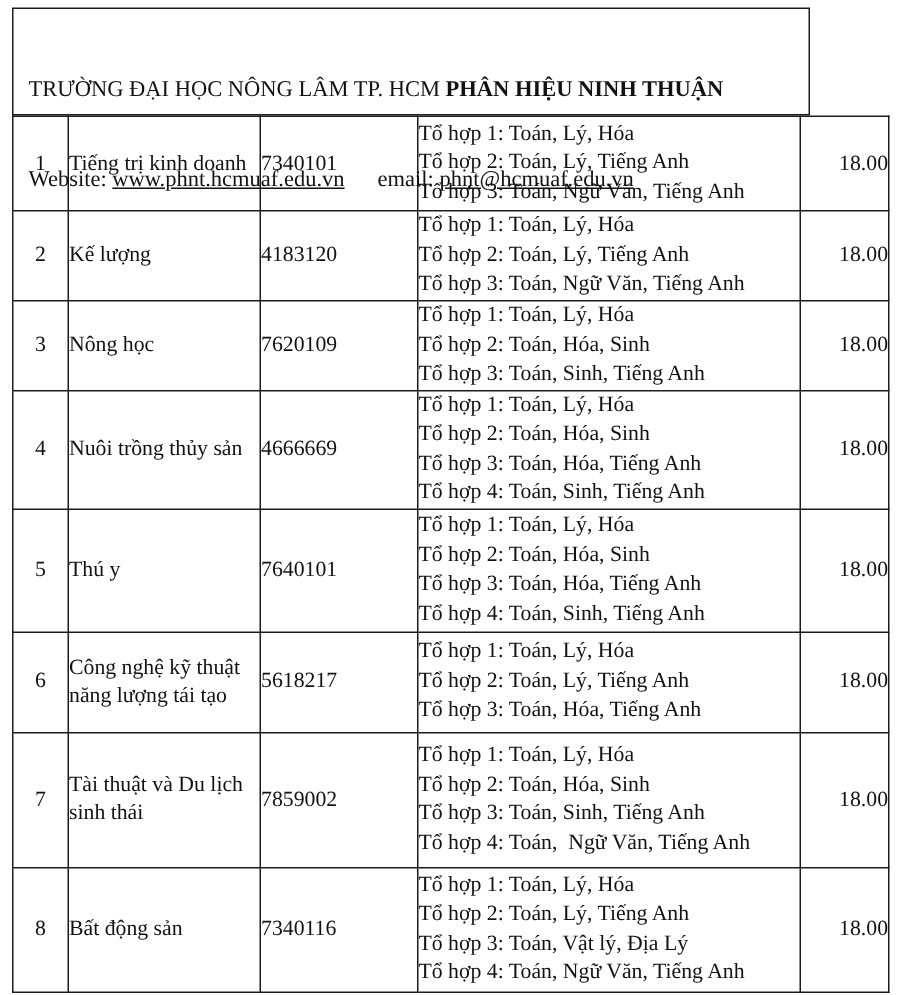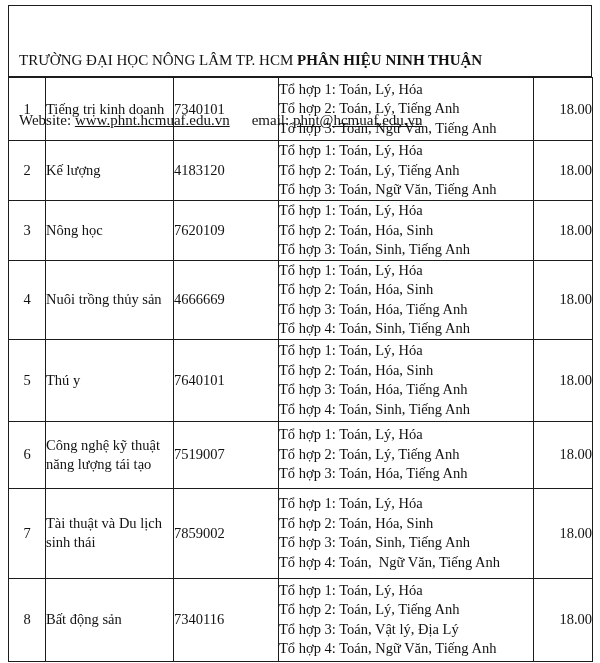--- a/index.html
+++ b/index.html
@@ -14,21 +14,21 @@
     font-family: "Liberation Serif", "DejaVu Serif", serif;
     color: #121212;
   }
   .page {
     width: 584px;
     margin: 5px 8px 0 8px;
   }
   
   .header-box {
     box-sizing: border-box;
-    width: 584px;
+    width: 532px;
     height: 72px;
     border: 1px solid #1c1c1c;
     padding: 4px 10px 0 10px;
     font-size: 15px;
     line-height: 20px;
     white-space: pre-wrap;
   }
   .header-box .bold { font-weight: bold; }
   .header-box a.link {
     color: #121212;
@@ -136,21 +136,21 @@
         <td class="code">7640101</td>
         <td class="combos">Tổ hợp 1: Toán, Lý, Hóa
 Tổ hợp 2: Toán, Hóa, Sinh
 Tổ hợp 3: Toán, Hóa, Tiếng Anh
 Tổ hợp 4: Toán, Sinh, Tiếng Anh</td>
         <td class="score">18.00</td>
       </tr>
       <tr class="r6">
         <td class="stt">6</td>
         <td class="major">Công nghệ kỹ thuật năng lượng tái tạo</td>
-        <td class="code">7519007</td>
+        <td class="code">5618217</td>
         <td class="combos">Tổ hợp 1: Toán, Lý, Hóa
 Tổ hợp 2: Toán, Lý, Tiếng Anh
 Tổ hợp 3: Toán, Hóa, Tiếng Anh</td>
         <td class="score">18.00</td>
       </tr>
       <tr class="r7">
         <td class="stt">7</td>
         <td class="major">Tài thuật và Du lịch sinh thái</td>
         <td class="code">7859002</td>
         <td class="combos">Tổ hợp 1: Toán, Lý, Hóa

